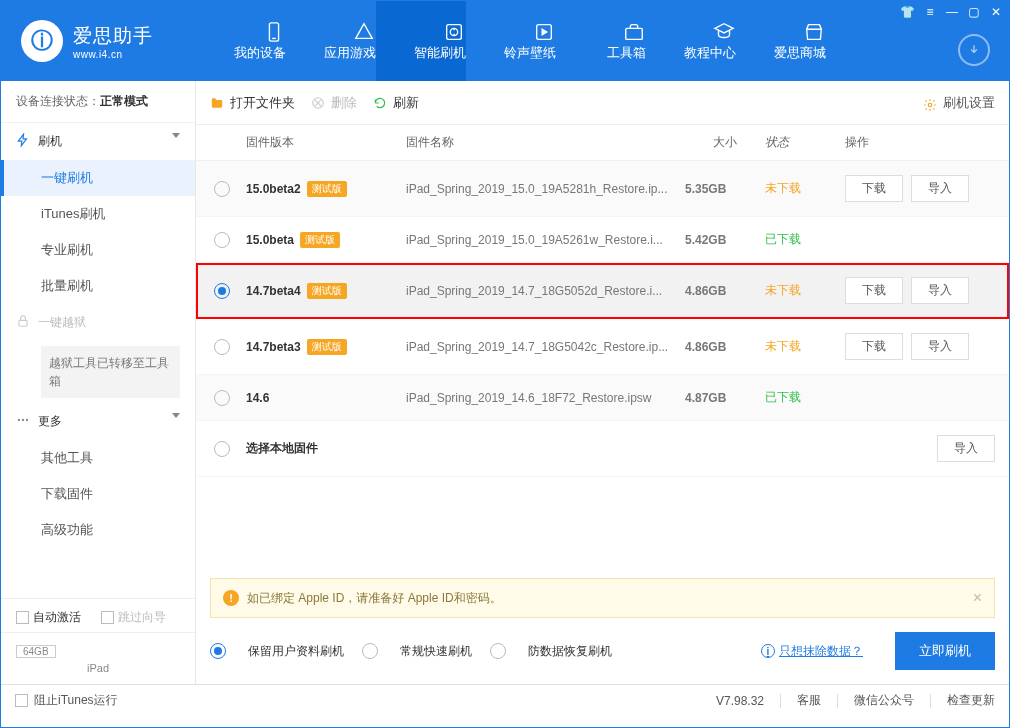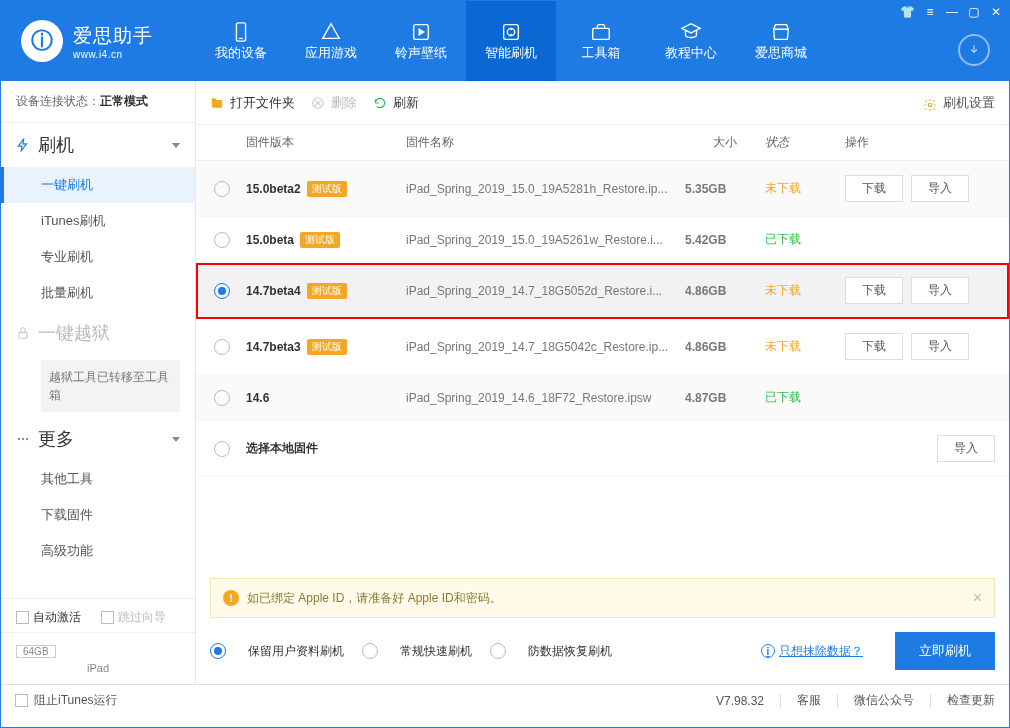--- a/index.html
+++ b/index.html
@@ -5,34 +5,34 @@
 * { margin: 0; padding: 0; box-sizing: border-box; font-family: "Microsoft YaHei", Arial, sans-serif; }
 body { width: 1010px; height: 728px; overflow: hidden; background: #fff; font-size: 13px; color: #333; border: 1px solid #1e7be4; }
 
 .header { background: #1e7be4; height: 80px; display: flex; align-items: center; }
 .logo-area { width: 195px; display: flex; align-items: center; padding-left: 20px; }
 .logo-icon { width: 42px; height: 42px; background: #fff; border-radius: 50%; display: flex; align-items: center; justify-content: center; color: #1e7be4; font-weight: bold; font-size: 22px; }
 .logo-text { color: #fff; margin-left: 10px; }
 .logo-title { font-size: 19px; font-weight: 500; letter-spacing: 1px; }
 .logo-sub { font-size: 10px; letter-spacing: 0.5px; }
 .nav { display: flex; flex: 1; height: 100%; }
-.nav-item { width: 90px; display: flex; flex-direction: column; align-items: center; justify-content: center; color: #fff; cursor: pointer; gap: 0; font-size: 13px; }
+.nav-item { width: 90px; display: flex; flex-direction: column; align-items: flex-end; justify-content: center; color: #fff; cursor: pointer; gap: 0; font-size: 13px; }
 .nav-item.active { background: #0a68d2; }
 .nav-icon { width: 24px; height: 24px; display: flex; align-items: center; justify-content: center; }
 .nav-icon svg { width: 22px; height: 22px; fill: none; stroke: #fff; stroke-width: 1.5; }
 .window-controls { position: absolute; top: 4px; right: 6px; display: flex; gap: 6px; }
 .window-controls span { width: 16px; height: 16px; color: #fff; font-size: 12px; display: flex; align-items: center; justify-content: center; cursor: pointer; }
 .dl-circle { position: absolute; right: 20px; top: 34px; width: 32px; height: 32px; border: 2px solid rgba(255,255,255,0.5); border-radius: 50%; display: flex; align-items: center; justify-content: center; color: rgba(255,255,255,0.7); cursor: pointer; }
 
 .body-area { display: flex; height: 603px; }
 
 .sidebar { width: 195px; border-right: 1px solid #e8e8e8; display: flex; flex-direction: column; }
 .conn-status { padding: 12px 15px; font-size: 12px; color: #666; border-bottom: 1px solid #f0f0f0; }
 .conn-status b { color: #333; }
-.side-group-head { display: flex; align-items: center; gap: 8px; padding: 10px 15px; color: #333; font-size: 18px; }
+.side-group-head { display: flex; gap: 8px; padding: 10px 15px; color: #333; font-size: 12px; }
 .side-group-head.collapsible::after { content: ''; margin-left: auto; width: 0; height: 0; border-left: 4px solid transparent; border-right: 4px solid transparent; border-top: 5px solid #888; }
 .side-group-head .ic { width: 14px; height: 14px; display: inline-flex; align-items: center; justify-content: center; }
 .side-sub { padding: 9px 15px 9px 40px; font-size: 13px; color: #555; cursor: pointer; }
 .side-sub.active { background: #e9f2fd; color: #1e7be4; border-left: 3px solid #1e7be4; padding-left: 37px; }
 .side-note { margin: 5px 15px 5px 40px; background: #f3f3f3; color: #777; font-size: 12px; padding: 8px; line-height: 1.5; }
 
 .side-bottom { border-top: 1px solid #eee; padding: 10px 15px; font-size: 12px; }
 .chk-row { display: flex; align-items: center; gap: 4px; margin-bottom: 6px; }
 .chk { width: 13px; height: 13px; border: 1px solid #bbb; background: #fff; display: inline-block; }
 .device-name { color: #1e7be4; font-weight: bold; font-size: 14px; margin-top: 6px; }
@@ -107,37 +107,37 @@
         <span>我的设备</span>
       </div>
     <div class="nav-item">
         <div class="nav-icon">
           <svg viewBox="0 0 24 24">
             <path d="M12 3l9 16H3z"></path>
           </svg>
         </div>
         <span>应用游戏</span>
       </div>
+    <div class="nav-item active">
+        <div class="nav-icon">
+          <svg viewBox="0 0 24 24">
+            <rect x="4" y="4" width="16" height="16" rx="2"></rect>
+            <path d="M8 12a4 4 0 1 0 8 0 4 4 0 0 0-8 0M12 8v2M12 14v2" stroke="#fff"></path>
+          </svg>
+        </div>
+        <span>智能刷机</span>
+      </div>
     <div class="nav-item">
         <div class="nav-icon">
           <svg viewBox="0 0 24 24">
             <rect x="4" y="4" width="16" height="16" rx="2"></rect>
             <path d="M10 9v6l5-3z" fill="#fff"></path>
           </svg>
         </div>
         <span>铃声壁纸</span>
-      </div>
-    <div class="nav-item active">
-        <div class="nav-icon">
-          <svg viewBox="0 0 24 24">
-            <rect x="4" y="4" width="16" height="16" rx="2"></rect>
-            <path d="M8 12a4 4 0 1 0 8 0 4 4 0 0 0-8 0M12 8v2M12 14v2" stroke="#fff"></path>
-          </svg>
-        </div>
-        <span>智能刷机</span>
       </div>
     <div class="nav-item">
         <div class="nav-icon">
           <svg viewBox="0 0 24 24">
             <rect x="3" y="8" width="18" height="12" rx="1"></rect>
             <path d="M8 8V6a2 2 0 0 1 2-2h4a2 2 0 0 1 2 2v2"></path>
           </svg>
         </div>
         <span>工具箱</span>
       </div>

